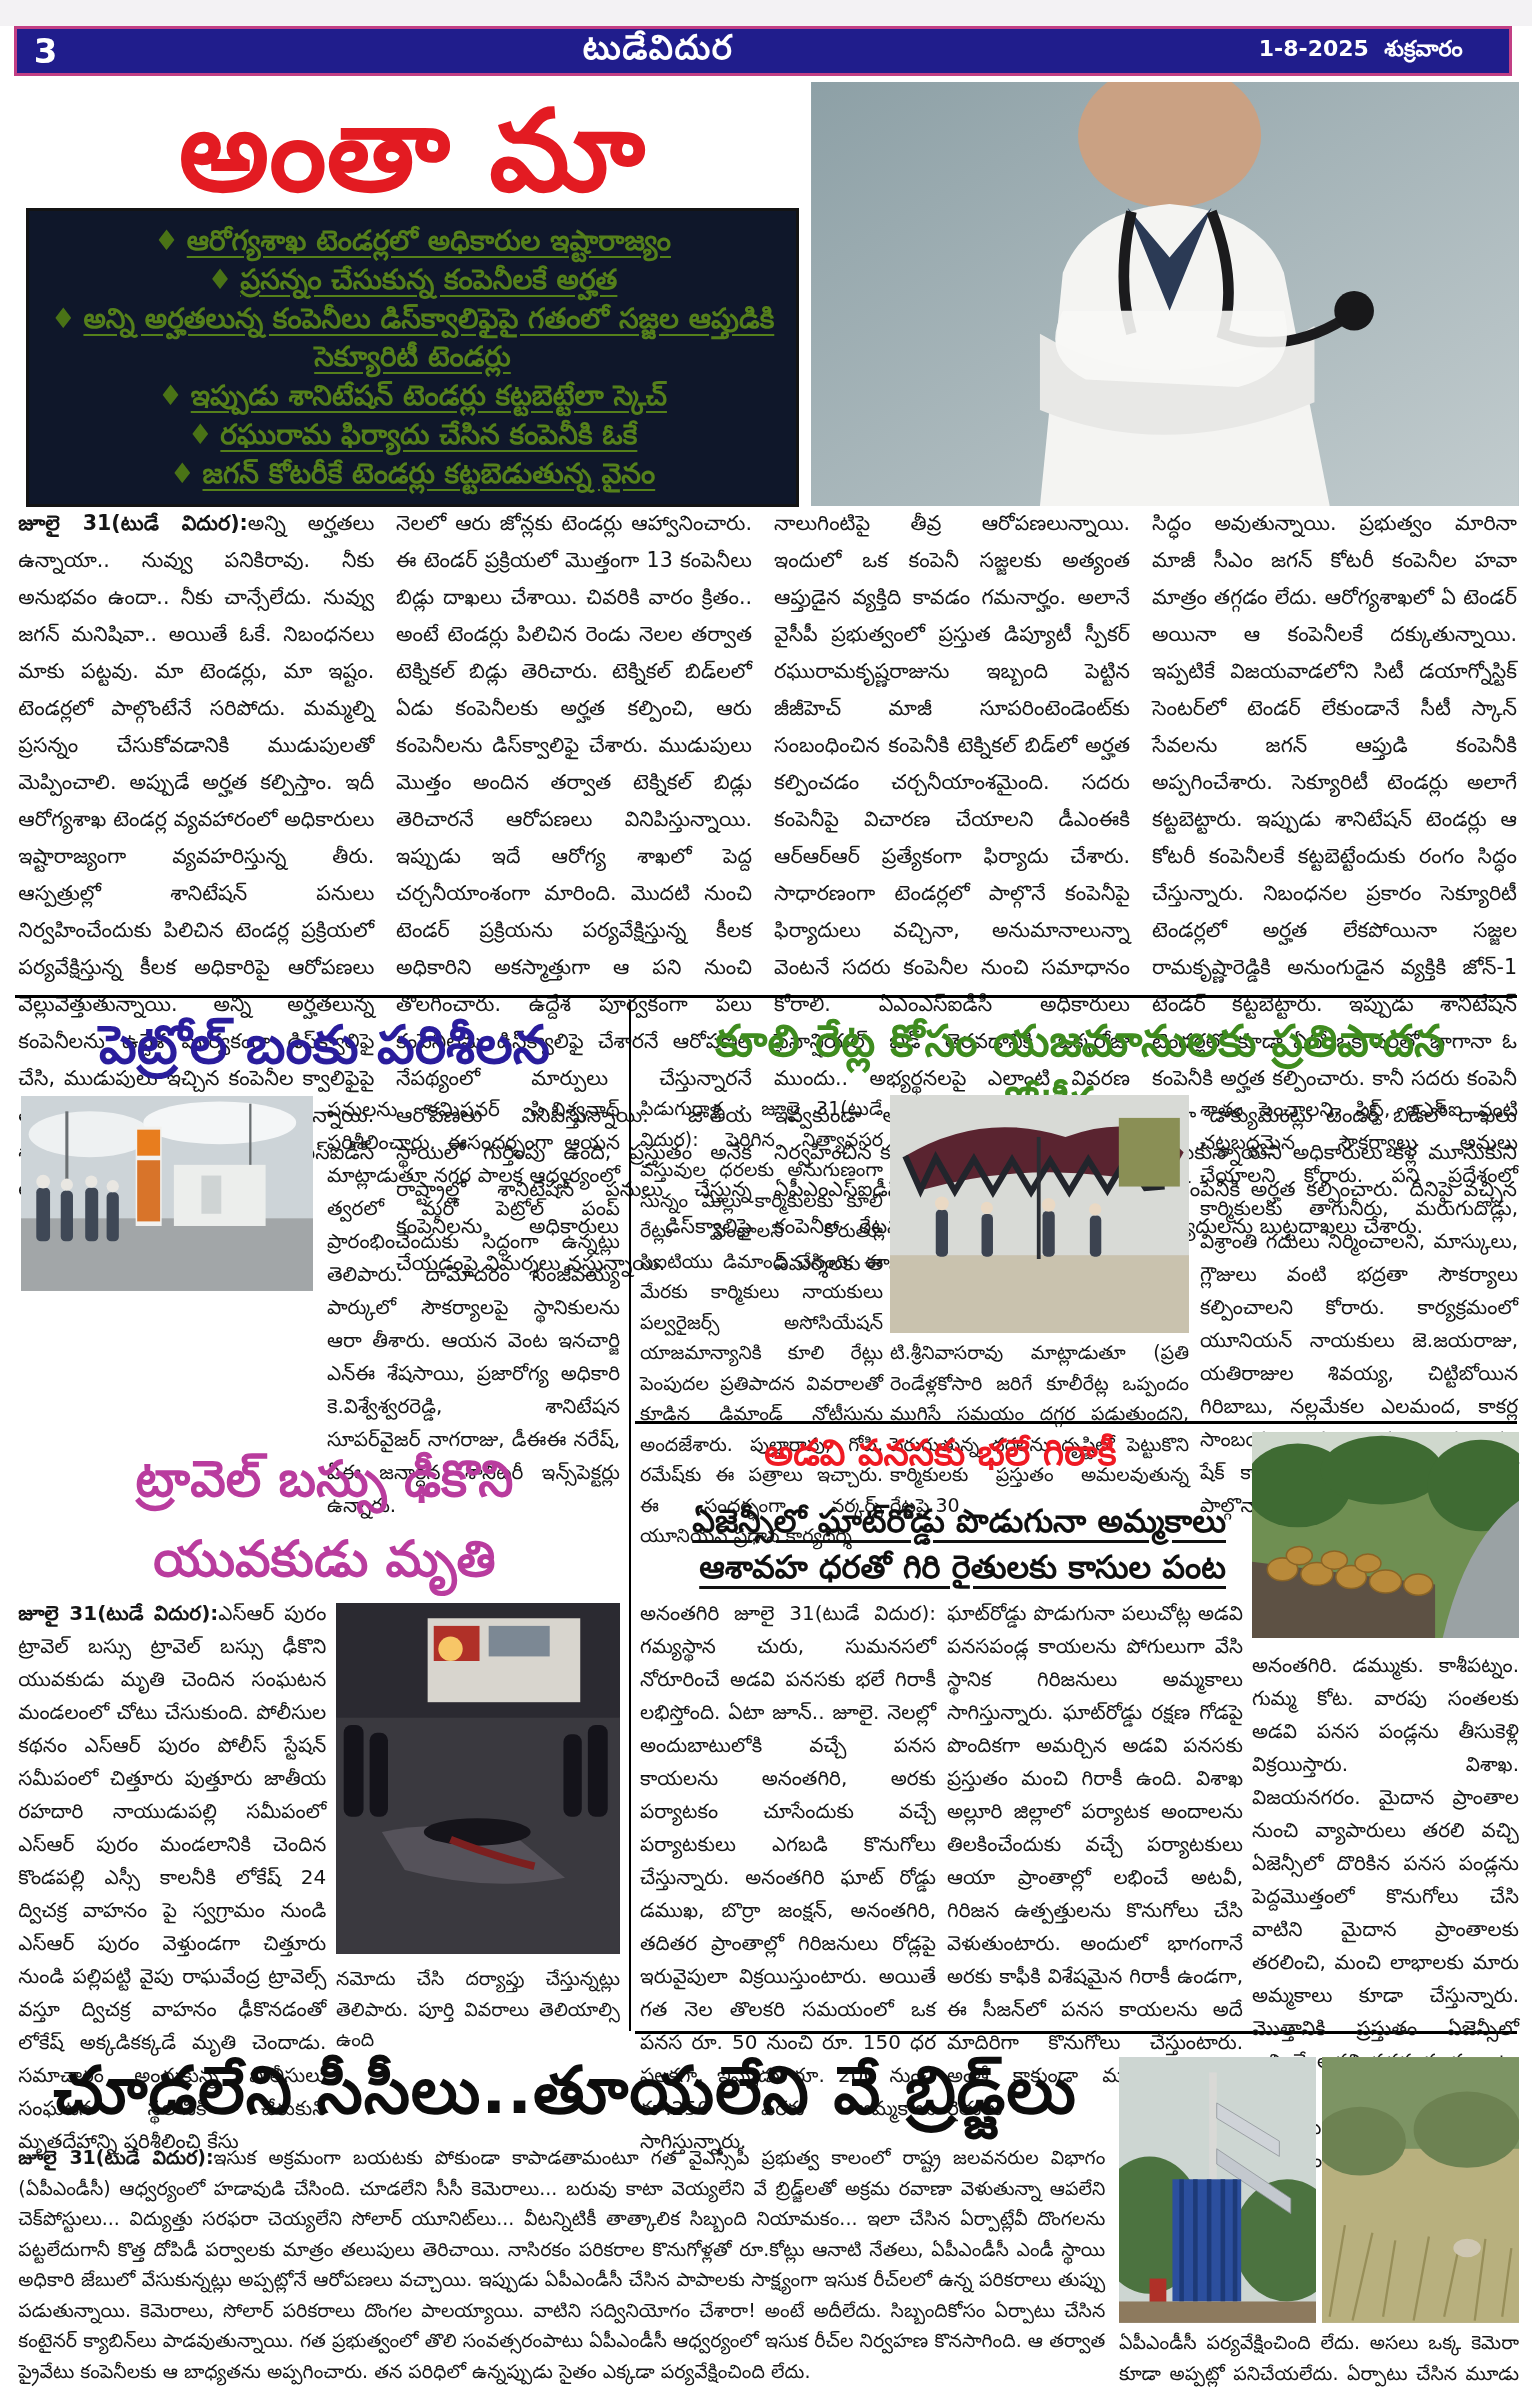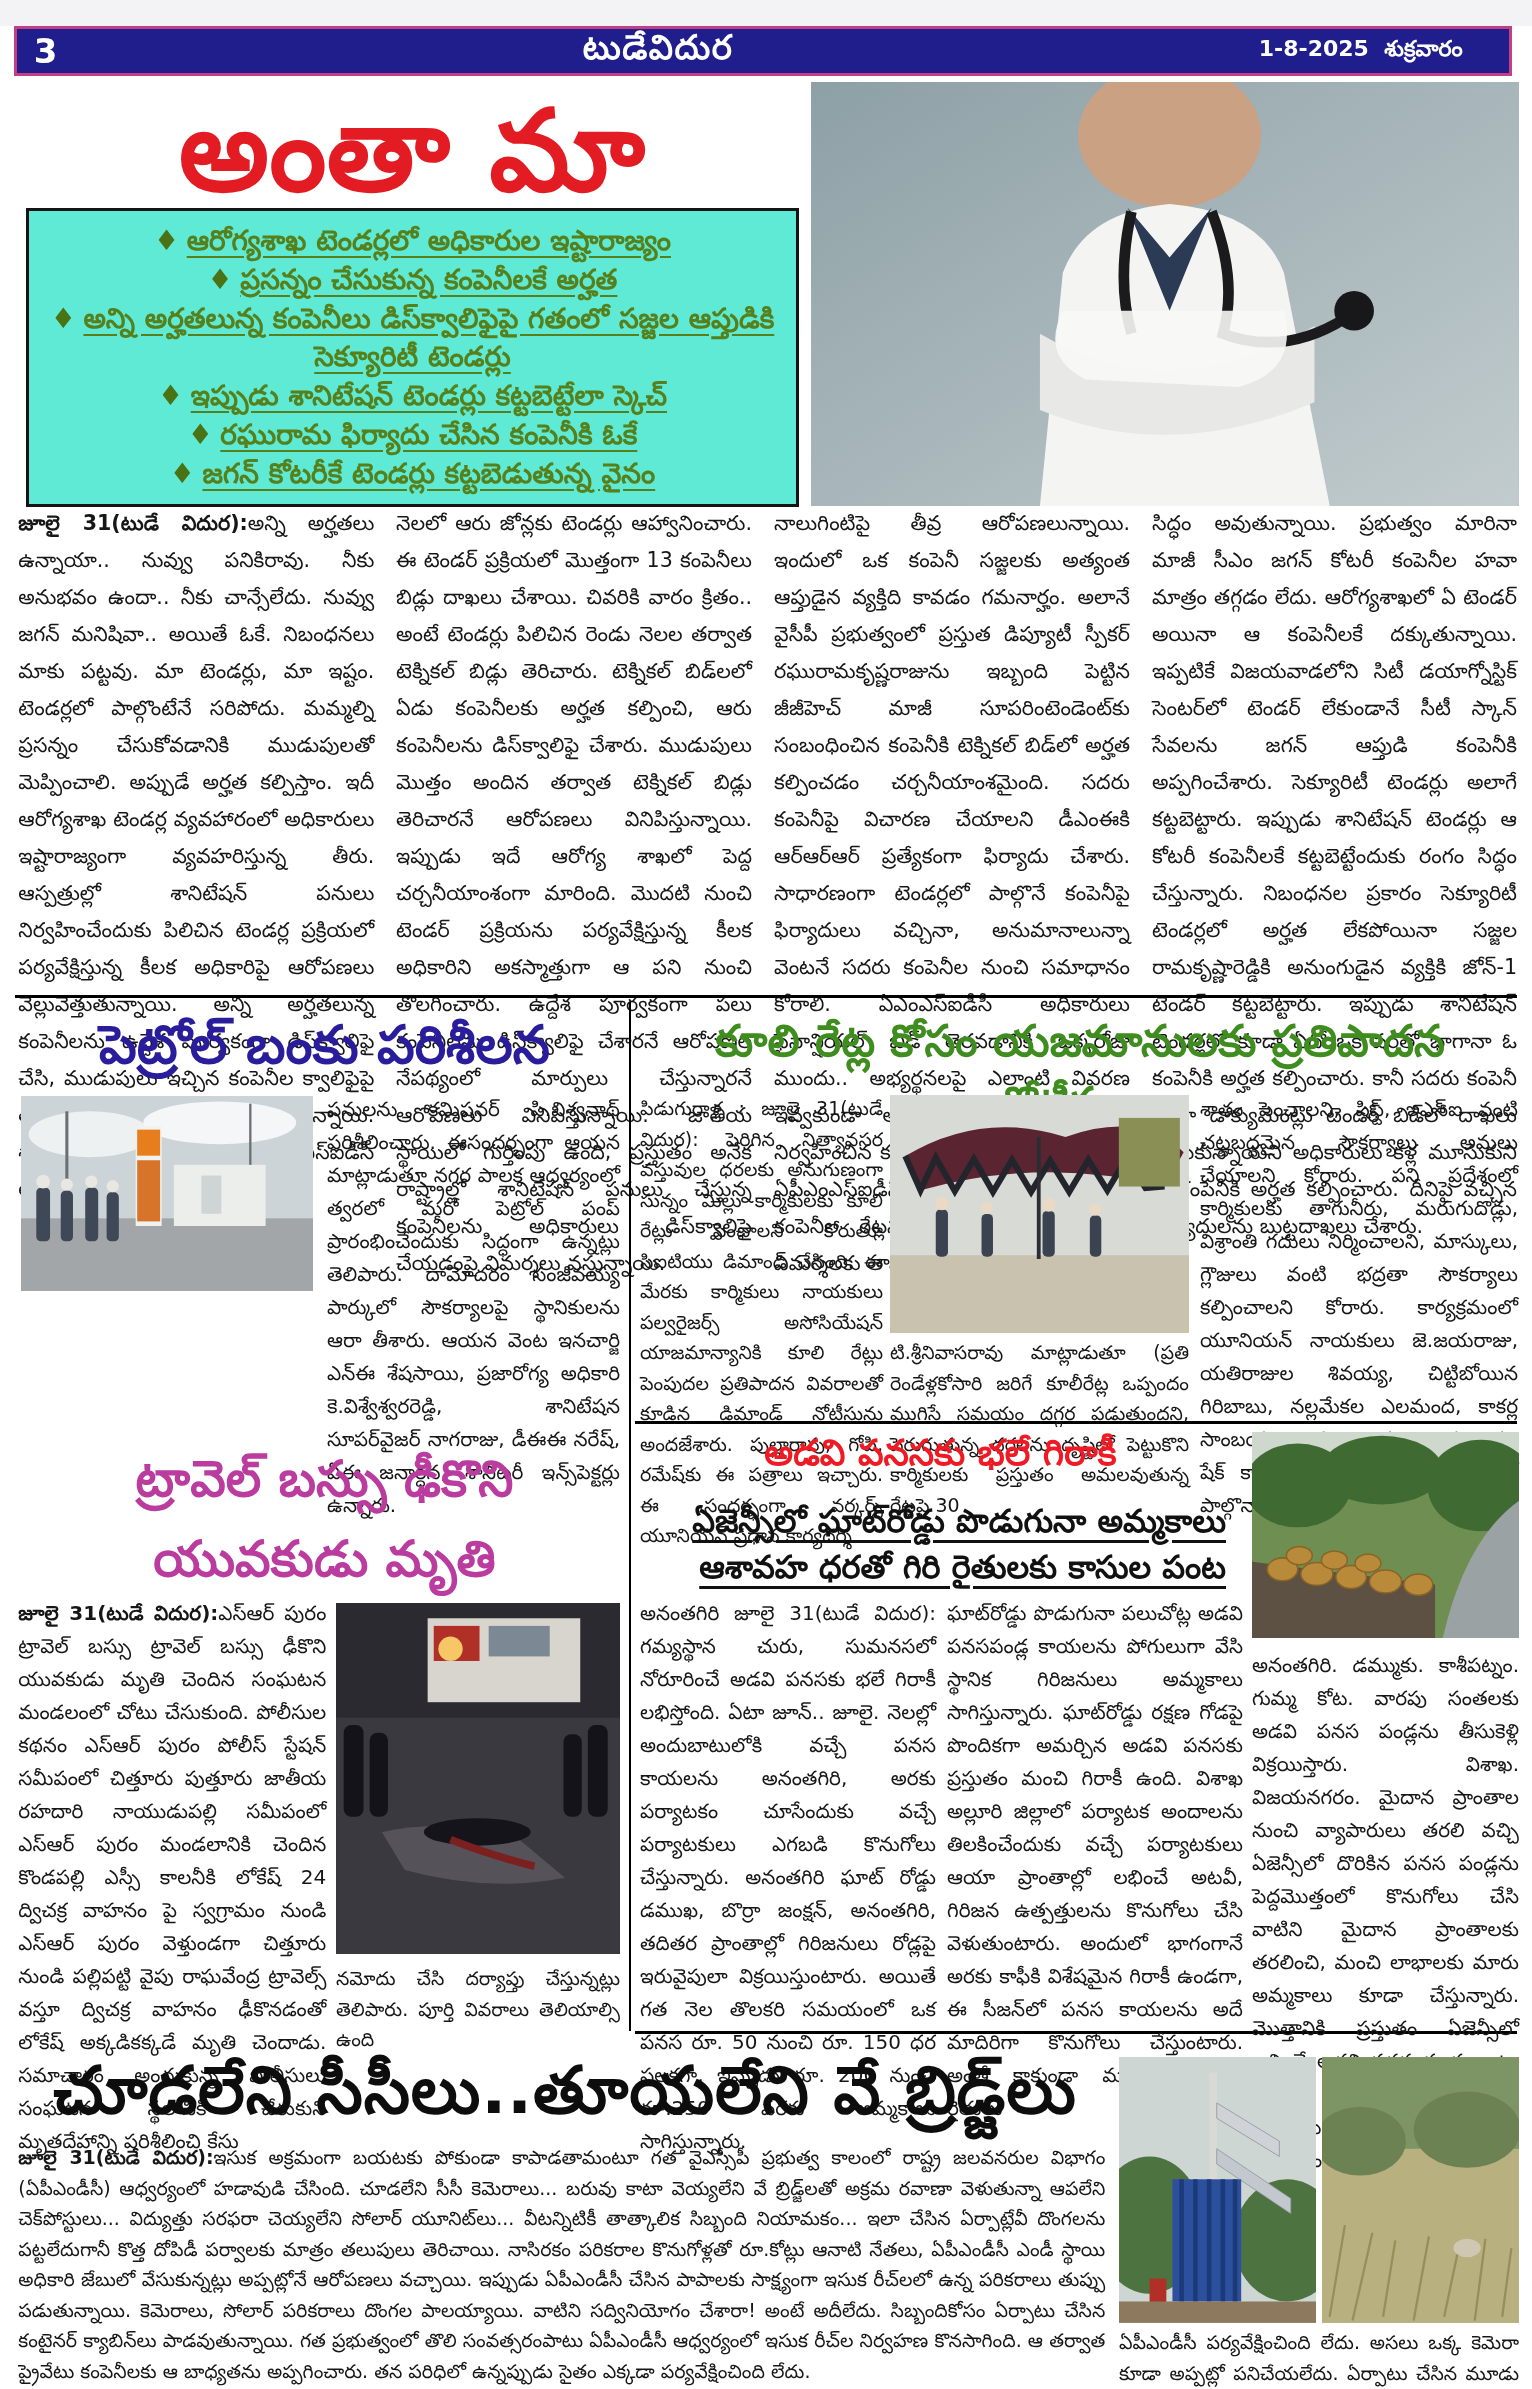--- a/index.html
+++ b/index.html
@@ -18,21 +18,21 @@
   
   .hl-red{color:#e31b22;font-weight:bold;font-size:113px;line-height:1.05;text-align:center;}
   .hl-navy{color:#2a1d9c;font-weight:bold;font-size:53px;text-align:center;}
   .hl-green{color:#3f8c1f;font-weight:bold;font-size:44px;text-align:center;}
   .hl-magenta{color:#b93c9e;font-weight:bold;font-size:50px;text-align:center;line-height:1.6;}
   .hl-red2{color:#ef1a23;font-weight:bold;font-size:36px;text-align:center;}
   .hl-black{color:#0d0d0d;font-weight:bold;font-size:66px;text-align:center;letter-spacing:0.8px;}
 
   
   #bullet-box{left:26px;top:208px;width:773px;height:299px;border:3.1px solid #141414;
-    box-sizing:border-box;background:#5eead4;padding:10.7px 13.7px;display:flex;flex-direction:column;
+    box-sizing:border-box;background:#0f172a;padding:10.7px 13.7px;display:flex;flex-direction:column;
     justify-content:space-around;}
   .bullet-line{text-align:center;color:#55801b;font-weight:bold;font-size:28px;line-height:1.35;}
   .bullet-line .txt{text-decoration:underline;text-underline-offset:6.1px;}
   .diamond{color:#4a7316;margin-right:7.6px;text-decoration:none;display:inline-block;}
 
   
   .body-txt{font-size:20.6px;line-height:37px;text-align:justify;color:#161616;}
   .body-sm{font-size:20px;line-height:33px;text-align:justify;color:#161616;}
   .body-xs{font-size:19px;line-height:30.5px;text-align:justify;color:#161616;}
   .dateline{font-weight:bold;}

